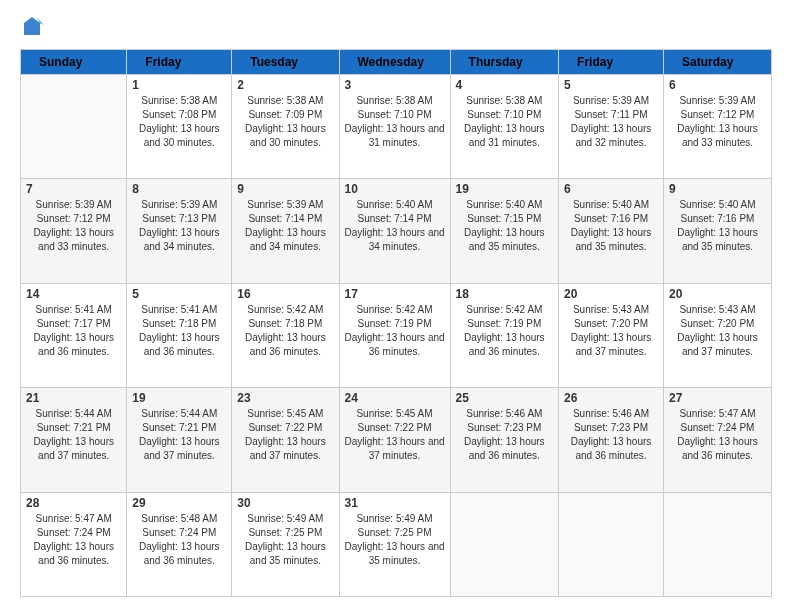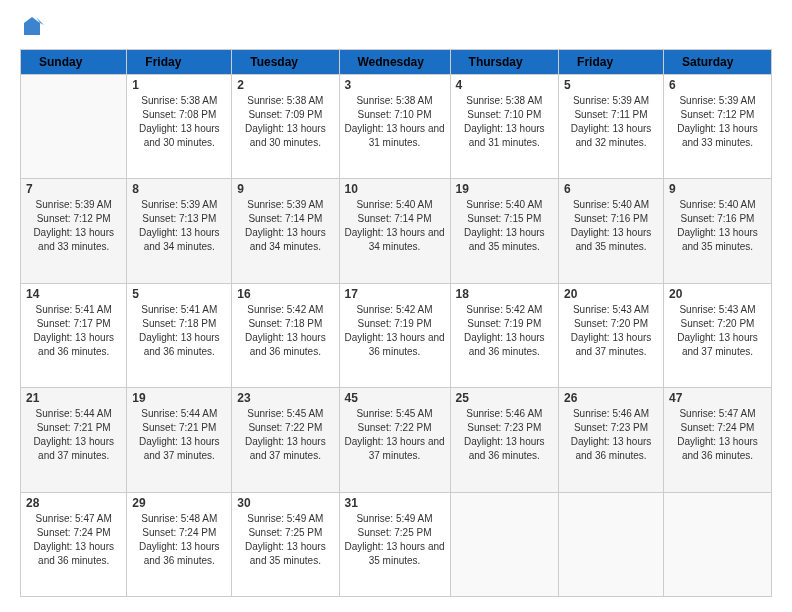--- a/index.html
+++ b/index.html
@@ -268,39 +268,39 @@
 Sunset: 7:21 PM
 Daylight: 13 hours and 37 minutes.</div>
           </td>
           <td>
             <div class="day-number">23</div>
             <div class="day-info" style="white-space: pre-line;">Sunrise: 5:45 AM
 Sunset: 7:22 PM
 Daylight: 13 hours and 37 minutes.</div>
           </td>
           <td>
-            <div class="day-number">45</div>
+            <div class="day-number">24</div>
             <div class="day-info" style="white-space: pre-line;">Sunrise: 5:45 AM
 Sunset: 7:22 PM
 Daylight: 13 hours and 37 minutes.</div>
           </td>
           <td>
             <div class="day-number">25</div>
             <div class="day-info" style="white-space: pre-line;">Sunrise: 5:46 AM
 Sunset: 7:23 PM
 Daylight: 13 hours and 36 minutes.</div>
           </td>
           <td>
             <div class="day-number">26</div>
             <div class="day-info" style="white-space: pre-line;">Sunrise: 5:46 AM
 Sunset: 7:23 PM
 Daylight: 13 hours and 36 minutes.</div>
           </td>
           <td>
-            <div class="day-number">47</div>
+            <div class="day-number">27</div>
             <div class="day-info" style="white-space: pre-line;">Sunrise: 5:47 AM
 Sunset: 7:24 PM
 Daylight: 13 hours and 36 minutes.</div>
           </td>
         </tr>
         <tr>
           <td>
             <div class="day-number">28</div>
             <div class="day-info" style="white-space: pre-line;">Sunrise: 5:47 AM
 Sunset: 7:24 PM

